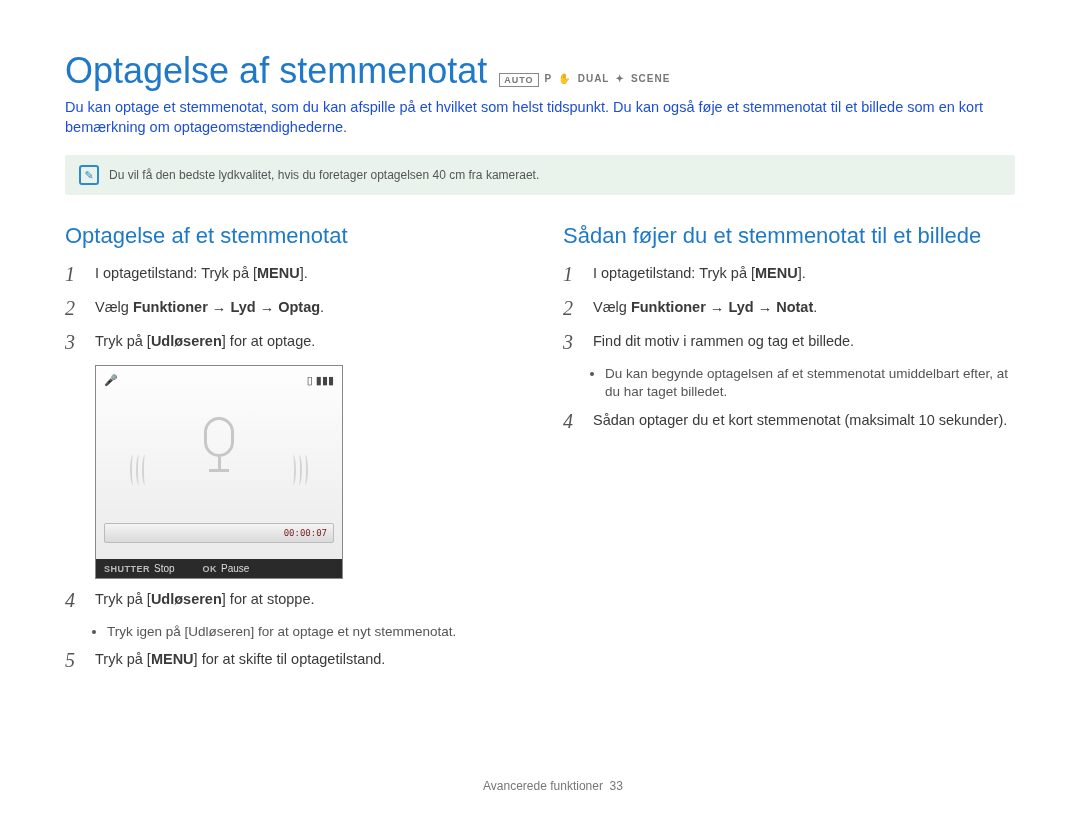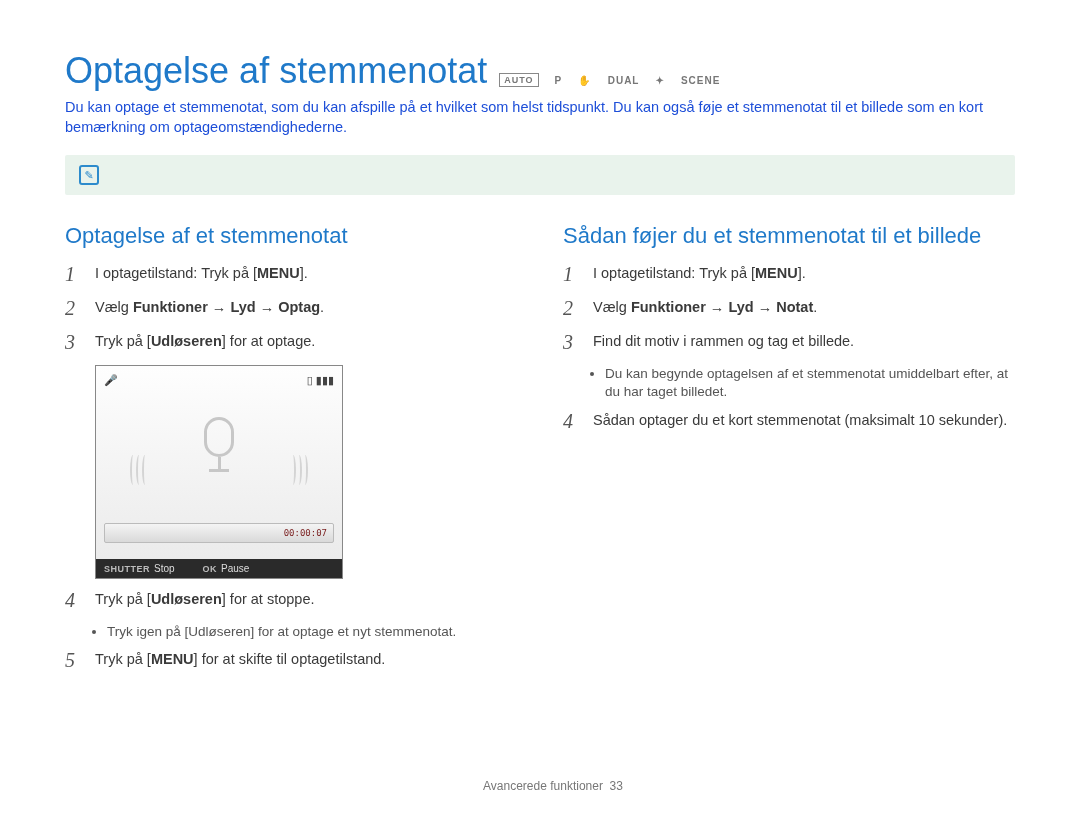--- a/index.html
+++ b/index.html
@@ -16,22 +16,22 @@
     font-size: 36px;
     font-weight: 400;
     color: #1f79c9;
     margin-bottom: 6px;
     display: flex;
     align-items: baseline;
     gap: 12px;
   }
   .mode-icons {
     display: inline-flex;
-    gap: 16px;
-    align-items: center;
+    gap: 6px;
+    align-items: flex-start;
     font-size: 10px;
     color: #777;
     letter-spacing: 1px;
   }
   .mode-icons .box { border:1px solid #888; padding:1px 4px; font-weight:bold; font-size:9px;}
   .mode-icons .plain { font-weight:bold; }
   .intro {
     font-size: 14.5px;
     line-height: 1.35;
     margin-bottom: 18px;
@@ -163,20 +163,21 @@
     <span class="plain">DUAL</span>
     <span class="plain">✦</span>
     <span class="plain">SCENE</span>
   </span>
 </h1>
 
 <p class="intro">Du kan optage et stemmenotat, som du kan afspille på et hvilket som helst tidspunkt. Du kan også føje et stemmenotat til et billede som en kort bemærkning om optageomstændighederne.</p>
 
 <div class="tip-box">
   <div class="tip-icon">✎</div>
+  <div class="tip-text">Du vil få den bedste lydkvalitet, hvis du foretager optagelsen 40 cm fra kameraet.</div>
 </div>
 
 <div class="columns">
 
   <div class="col">
     <h2 class="section-title">Optagelse af et stemmenotat</h2>
 
     <div class="step">
       <div class="step-num">1</div>
       <div class="step-body">

